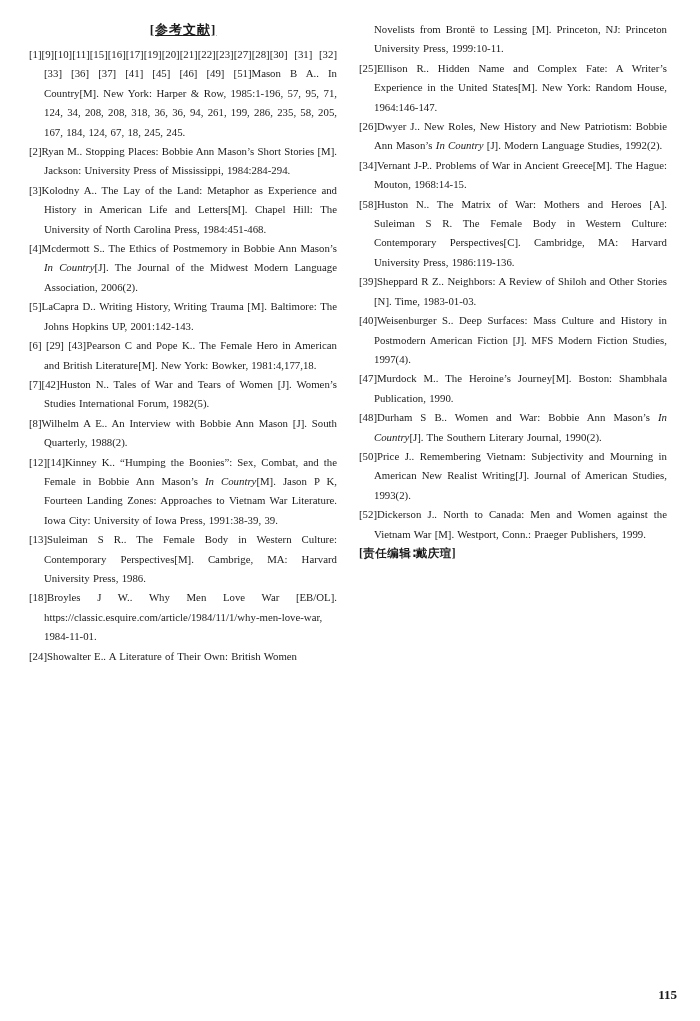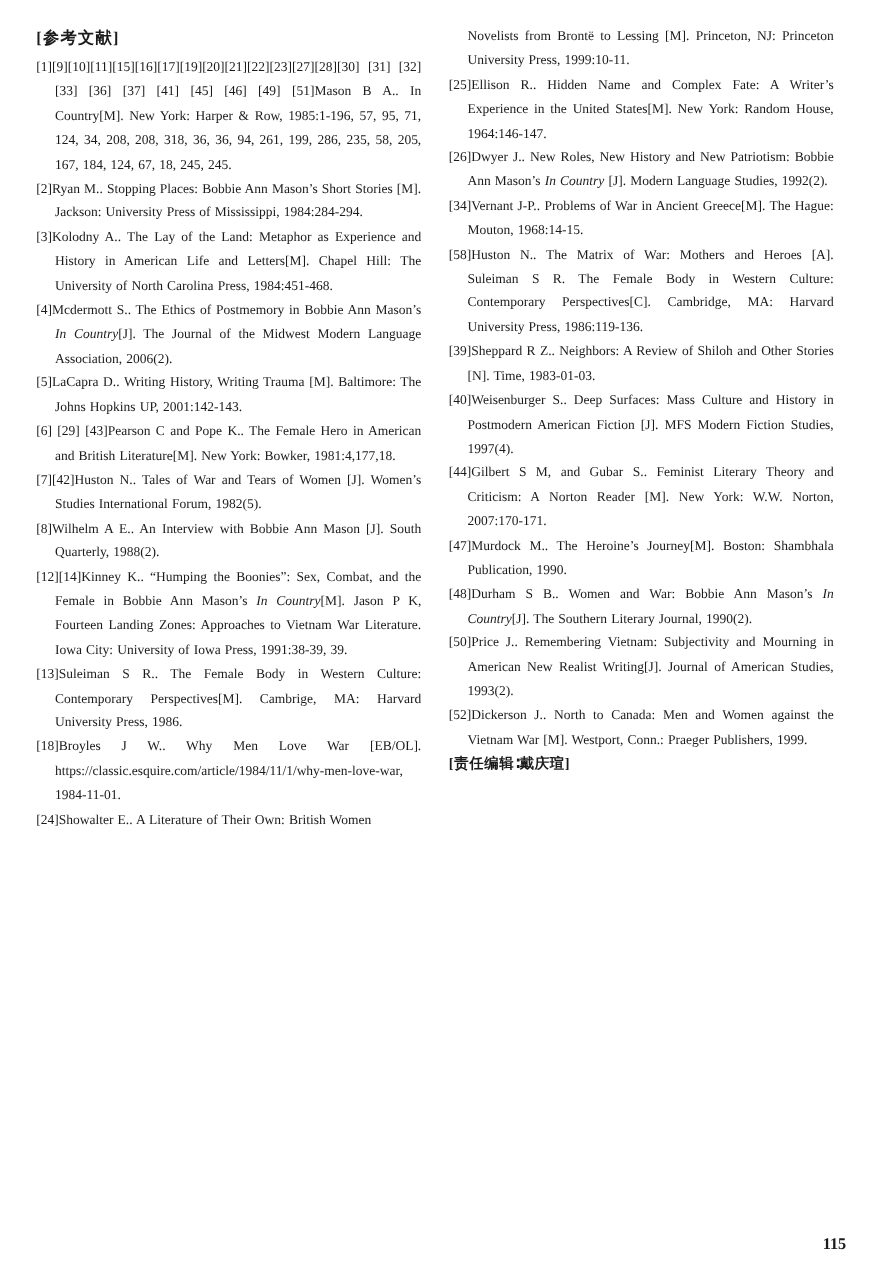--- a/index.html
+++ b/index.html
@@ -17,23 +17,25 @@
     left: 29px;
     top: 20px;
     width: 638px;
     display: flex;
     gap: 22px;
   }
   .col { width: 308px; }
   .ref-title {
     font-size: 13px;
     font-weight: bold;
+    text-align: center;
     margin: 0 0 6px 0;
     line-height: 19px;
     letter-spacing: 1px;
+    text-decoration: underline;
   }
   .ref {
     margin: 0;
     font-size: 10.8px;
     line-height: 19.4px;
     text-align: justify;
     padding-left: 15px;
     text-indent: -15px;
     overflow-wrap: break-word;
     word-spacing: 0.6px;
@@ -80,21 +82,20 @@
   </div>
   <div class="col">
     <div>
         <p class="ref cont"><span>Novelists from Brontë to Lessing [M]. Princeton, NJ: Princeton University Press, 1999:10-11.</span></p>
         <p class="ref"><span>[25]Ellison R.. Hidden Name and Complex Fate: A Writer’s Experience in the United States[M]. New York: Random House, 1964:146-147.</span></p>
         <p class="ref"><span>[26]Dwyer J.. New Roles, New History and New Patriotism: Bobbie Ann Mason’s </span><i>In Country</i><span> [J]. Modern Language Studies, 1992(2).</span></p>
         <p class="ref"><span>[34]Vernant J-P.. Problems of War in Ancient Greece[M]. The Hague: Mouton, 1968:14-15.</span></p>
         <p class="ref"><span>[58]Huston N.. The Matrix of War: Mothers and Heroes [A]. Suleiman S R. The Female Body in Western Culture: Contemporary Perspectives[C]. Cambridge, MA: Harvard University Press, 1986:119-136.</span></p>
         <p class="ref"><span>[39]Sheppard R Z.. Neighbors: A Review of Shiloh and Other Stories [N]. Time, 1983-01-03.</span></p>
         <p class="ref"><span>[40]Weisenburger S.. Deep Surfaces: Mass Culture and History in Postmodern American Fiction [J]. MFS Modern Fiction Studies, 1997(4).</span></p>
-        <p class="ref"><span>[44]Gilbert S M, and Gubar S.. Feminist Literary Theory and Criticism: A Norton Reader [M]. New York: W.W. Norton, 2007:170-171.</span></p>
         <p class="ref"><span>[47]Murdock M.. The Heroine’s Journey[M]. Boston: Shambhala Publication, 1990.</span></p>
         <p class="ref"><span>[48]Durham S B.. Women and War: Bobbie Ann Mason’s </span><i>In Country</i><span>[J]. The Southern Literary Journal, 1990(2).</span></p>
         <p class="ref"><span>[50]Price J.. Remembering Vietnam: Subjectivity and Mourning in American New Realist Writing[J]. Journal of American Studies, 1993(2).</span></p>
         <p class="ref"><span>[52]Dickerson J.. North to Canada: Men and Women against the Vietnam War [M]. Westport, Conn.: Praeger Publishers, 1999.</span></p>
       </div>
     <p class="editor-note">[责任编辑∶戴庆瑄]</p>
   </div>
 </div>
 
 <div class="page-number">115</div>

